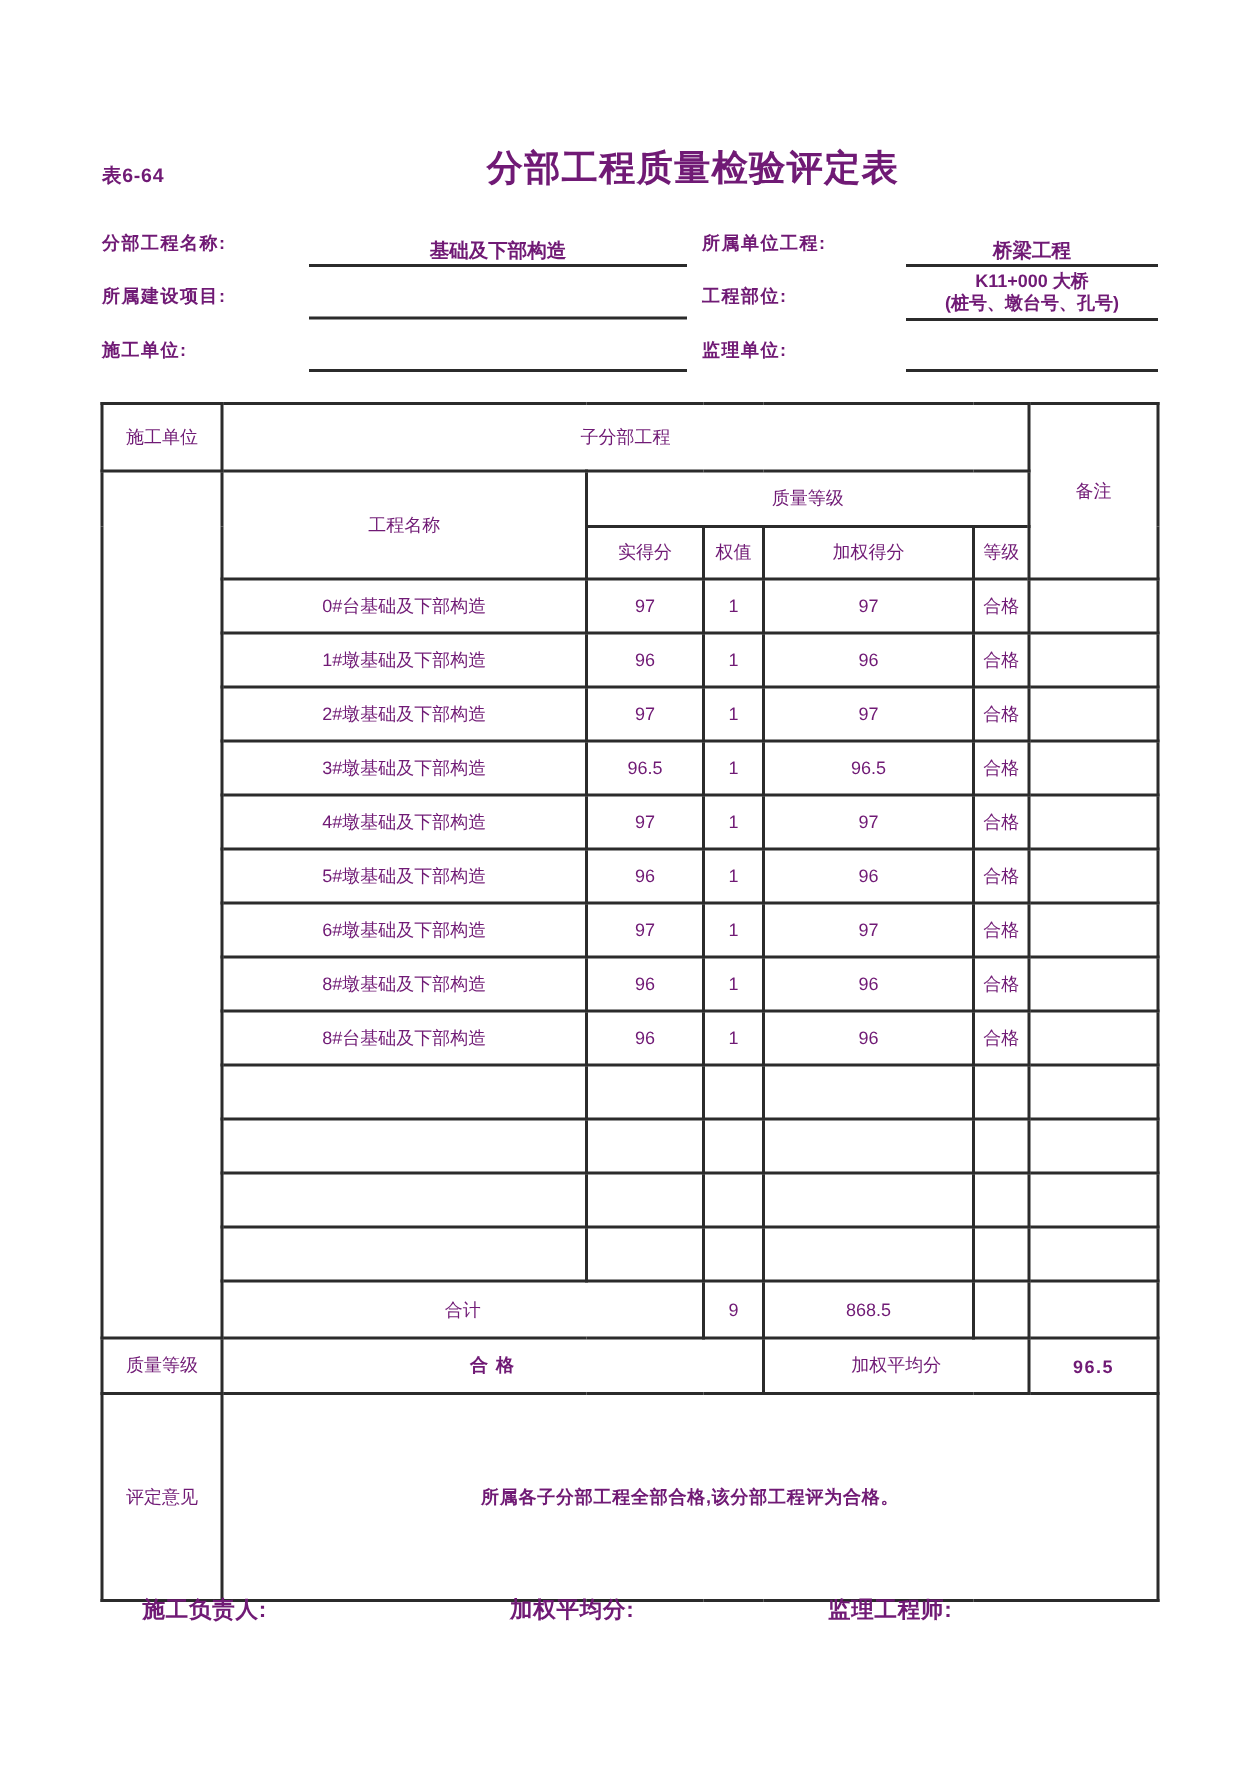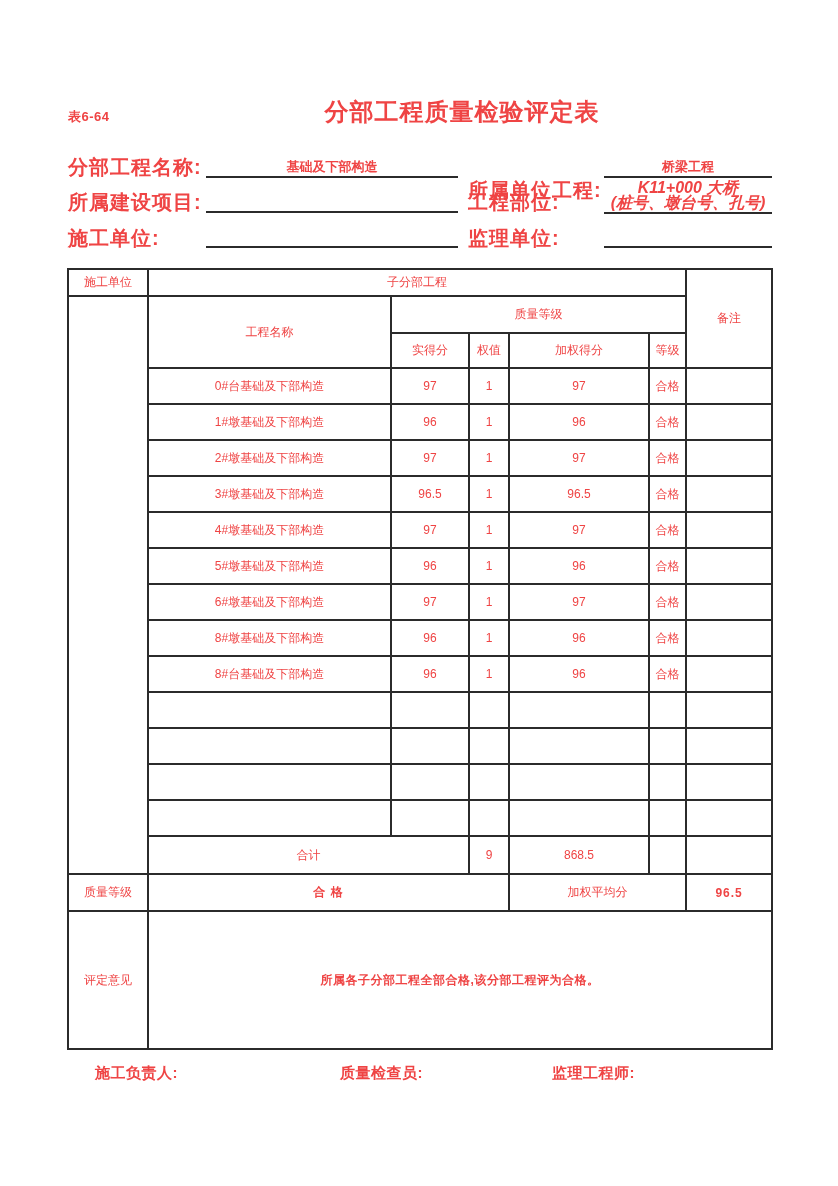--- a/index.html
+++ b/index.html
@@ -2,63 +2,63 @@
 <html><head>
 <meta charset="utf-8">
 <style>
   * { margin:0; padding:0; box-sizing:border-box; }
   html,body { background:#ffffff; }
   .page {
     position:relative;
     width:838px; height:1186px;
     background:#ffffff;
     font-family:"Liberation Sans", sans-serif;
-    color:#ef4444;
+    color:#701a75;
     overflow:hidden;
   }
   .form-code {
     position:absolute; left:68px; top:108px;
     font-size:13px; font-weight:bold; letter-spacing:0.5px;
   }
   .title {
     position:absolute; left:0; right:0; top:96px;
     text-align:center; padding-left:86px;
     font-size:24px; font-weight:bold; letter-spacing:1px;
   }
   .flabel {
     position:absolute;
-    font-size:20px; font-weight:bold; letter-spacing:1px;
+    font-size:12px; font-weight:bold; letter-spacing:1px;
     white-space:nowrap;
     text-align:right;
   }
   .fline {
     position:absolute;
     border-bottom:2px solid #2b2b2b;
     display:flex; flex-direction:column; justify-content:flex-end; align-items:center;
     text-align:center;
     font-size:13px; font-weight:bold;
     line-height:15px;
     padding-bottom:2px;
     white-space:nowrap; overflow:hidden;
   }
-  .fline .sub { font-size:16px; font-weight:bold;font-style:italic; }
+  .fline .sub { font-size:12px; font-weight:bold; }
   table.eval {
     position:absolute; left:67px; top:268px;
     width:704px;
     border-collapse:collapse; table-layout:fixed;
   }
   table.eval td {
     border:2px solid #2b2b2b;
     text-align:center; vertical-align:middle;
     font-size:12px;
     padding:0 2px;
     overflow:hidden;
     white-space:nowrap;
   }
-  tr.r-h1 { height:27px; }
+  tr.r-h1 { height:45px; }
   tr.r-h2 { height:37px; }
   tr.r-h3 { height:35px; }
   tr.r-data { height:36px; }
   tr.r-total { height:38px; }
   tr.r-grade { height:37px; }
   tr.r-eval { height:138px; }
   td.bold { font-weight:bold; font-size:13px; letter-spacing:1px; }
   td.eval-content { font-weight:bold; font-size:13px; white-space:normal; letter-spacing:0.5px;border-radius:29px; }
   .footer-label {
     position:absolute; top:1064px;
@@ -82,21 +82,21 @@
   <span class="flabel" style="left:68px; top:189px;">所属建设项目:</span>
   <div class="fline" style="left:206px; top:187px; width:252px; height:26px;">
     <span></span>
   </div>
 
   <span class="flabel" style="left:68px; top:225px;">施工单位:</span>
   <div class="fline" style="left:206px; top:222px; width:252px; height:26px;">
     <span></span>
   </div>
 
-  <span class="flabel" style="left:468px; top:154px;margin-top:23px;">所属单位工程:</span>
+  <span class="flabel" style="left:468px; top:154px;">所属单位工程:</span>
   <div class="fline" style="left:604px; top:152px; width:168px; height:26px;">
     <span>桥梁工程</span>
   </div>
 
   <span class="flabel" style="left:468px; top:189px;">工程部位:</span>
   <div class="fline" style="left:604px; top:180px; width:168px; height:34px;">
     <span class="sub">K11+000 大桥</span>
     <span class="sub">(桩号、墩台号、孔号)</span>
   </div>
 
@@ -254,16 +254,16 @@
       </tr>
 
       <tr class="r-eval">
         <td>评定意见</td>
         <td colspan="6" class="eval-content">所属各子分部工程全部合格,该分部工程评为合格。</td>
       </tr>
     </tbody>
   </table>
 
   <span class="footer-label" style="left:95px;">施工负责人:</span>
-  <span class="footer-label" style="left:340px;">质量检查员:</span>
+  <span class="footer-label" style="left:340px;">加权平均分:</span>
   <span class="footer-label" style="left:552px;">监理工程师:</span>
 
 </div>
 
 </body></html>

